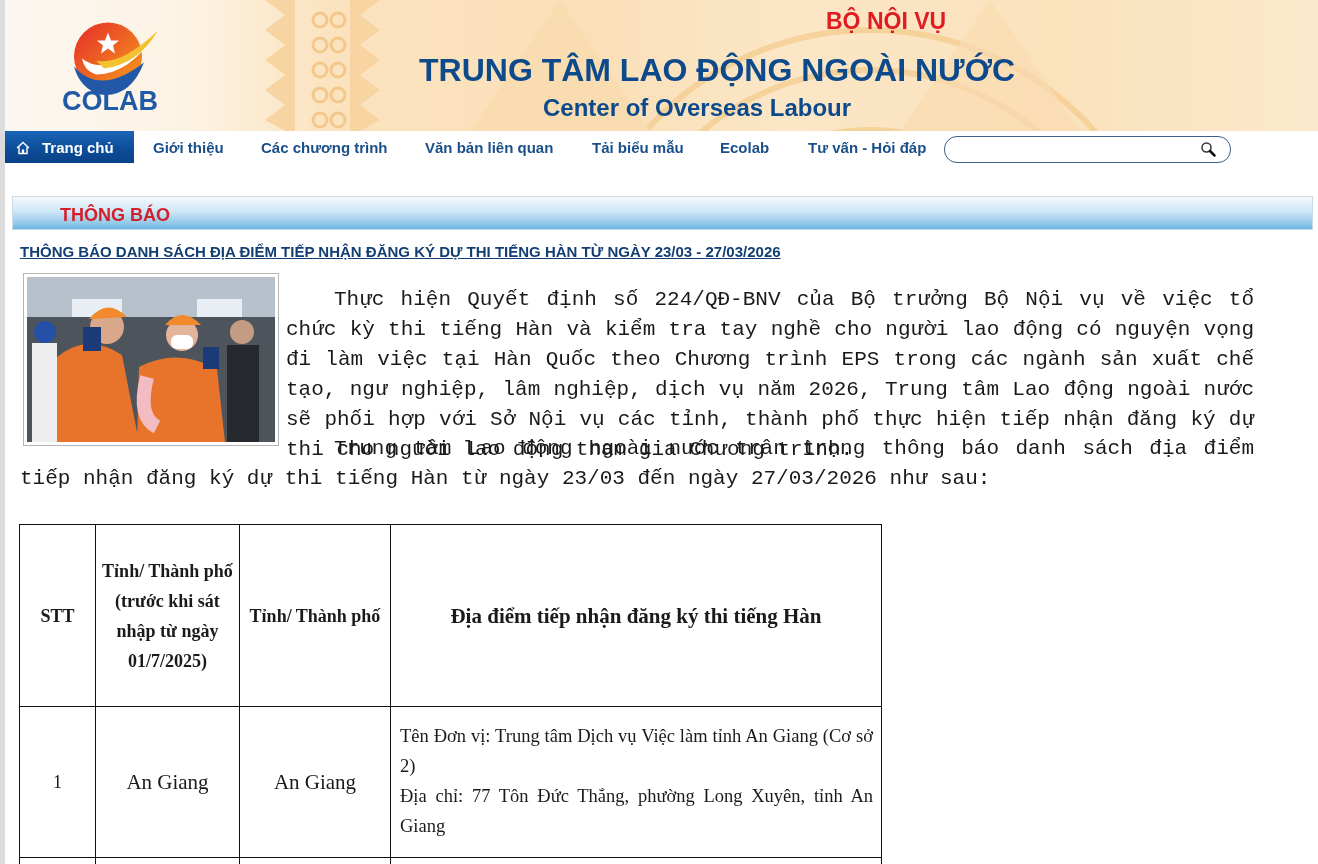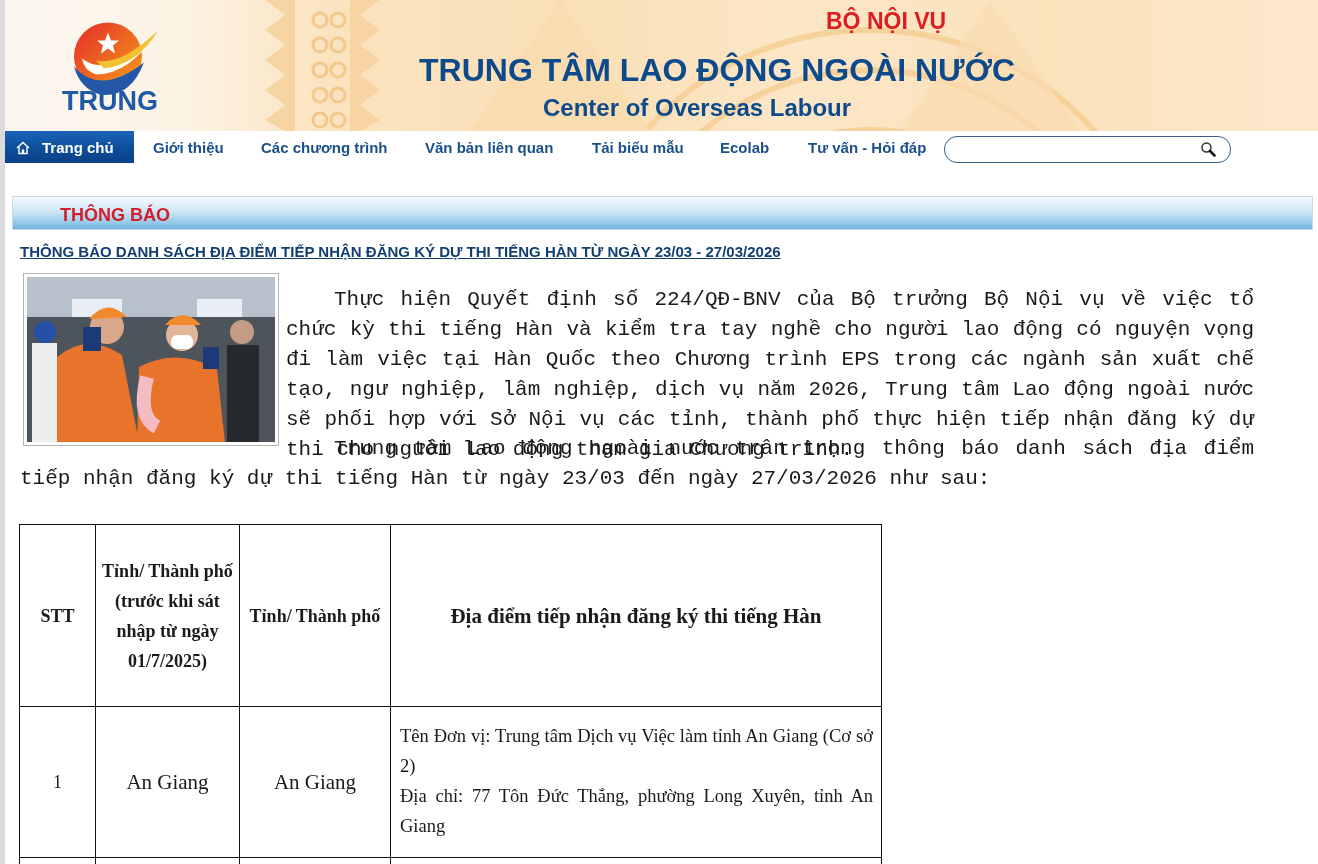--- a/index.html
+++ b/index.html
@@ -91,21 +91,21 @@
         <stop offset="0" stop-color="#e52a2a"></stop>
           <stop offset="1" stop-color="#f6a21a"></stop>
       </linearGradient>
     </defs>
     <circle cx="48" cy="38" r="34" fill="url(#lg1)"></circle>
     <path d="M14,48 Q40,78 84,44 Q70,80 40,76 Q20,70 14,48 Z" fill="#2358a8"></path>
     <path d="M22,40 Q50,62 98,12 Q70,56 36,56 Q24,52 22,40 Z" fill="#fff"></path>
     <path d="M36,42 Q60,48 98,12 Q78,46 44,50 Z" fill="#f2c230"></path>
     <polygon points="48,14 51,22 59,22 53,27 55,35 48,30 41,35 43,27 37,22 45,22" fill="#fff"></polygon>
   </svg>
-  <div class="logo-text">TRUNG</div>
+  <div class="logo-text">COLAB</div>
 
   <div class="ministry">BỘ NỘI VỤ</div>
   <div class="title">TRUNG TÂM LAO ĐỘNG NGOÀI NƯỚC</div>
   <div class="subtitle">Center of Overseas Labour</div>
 </div>
 
 <nav class="nav">
   <div class="nav-item nav-home">
     <svg width="14" height="14" viewBox="0 0 14 14">
       <path d="M1,7 L7,1.5 L13,7" fill="none" stroke="#fff" stroke-width="1.4"></path>

